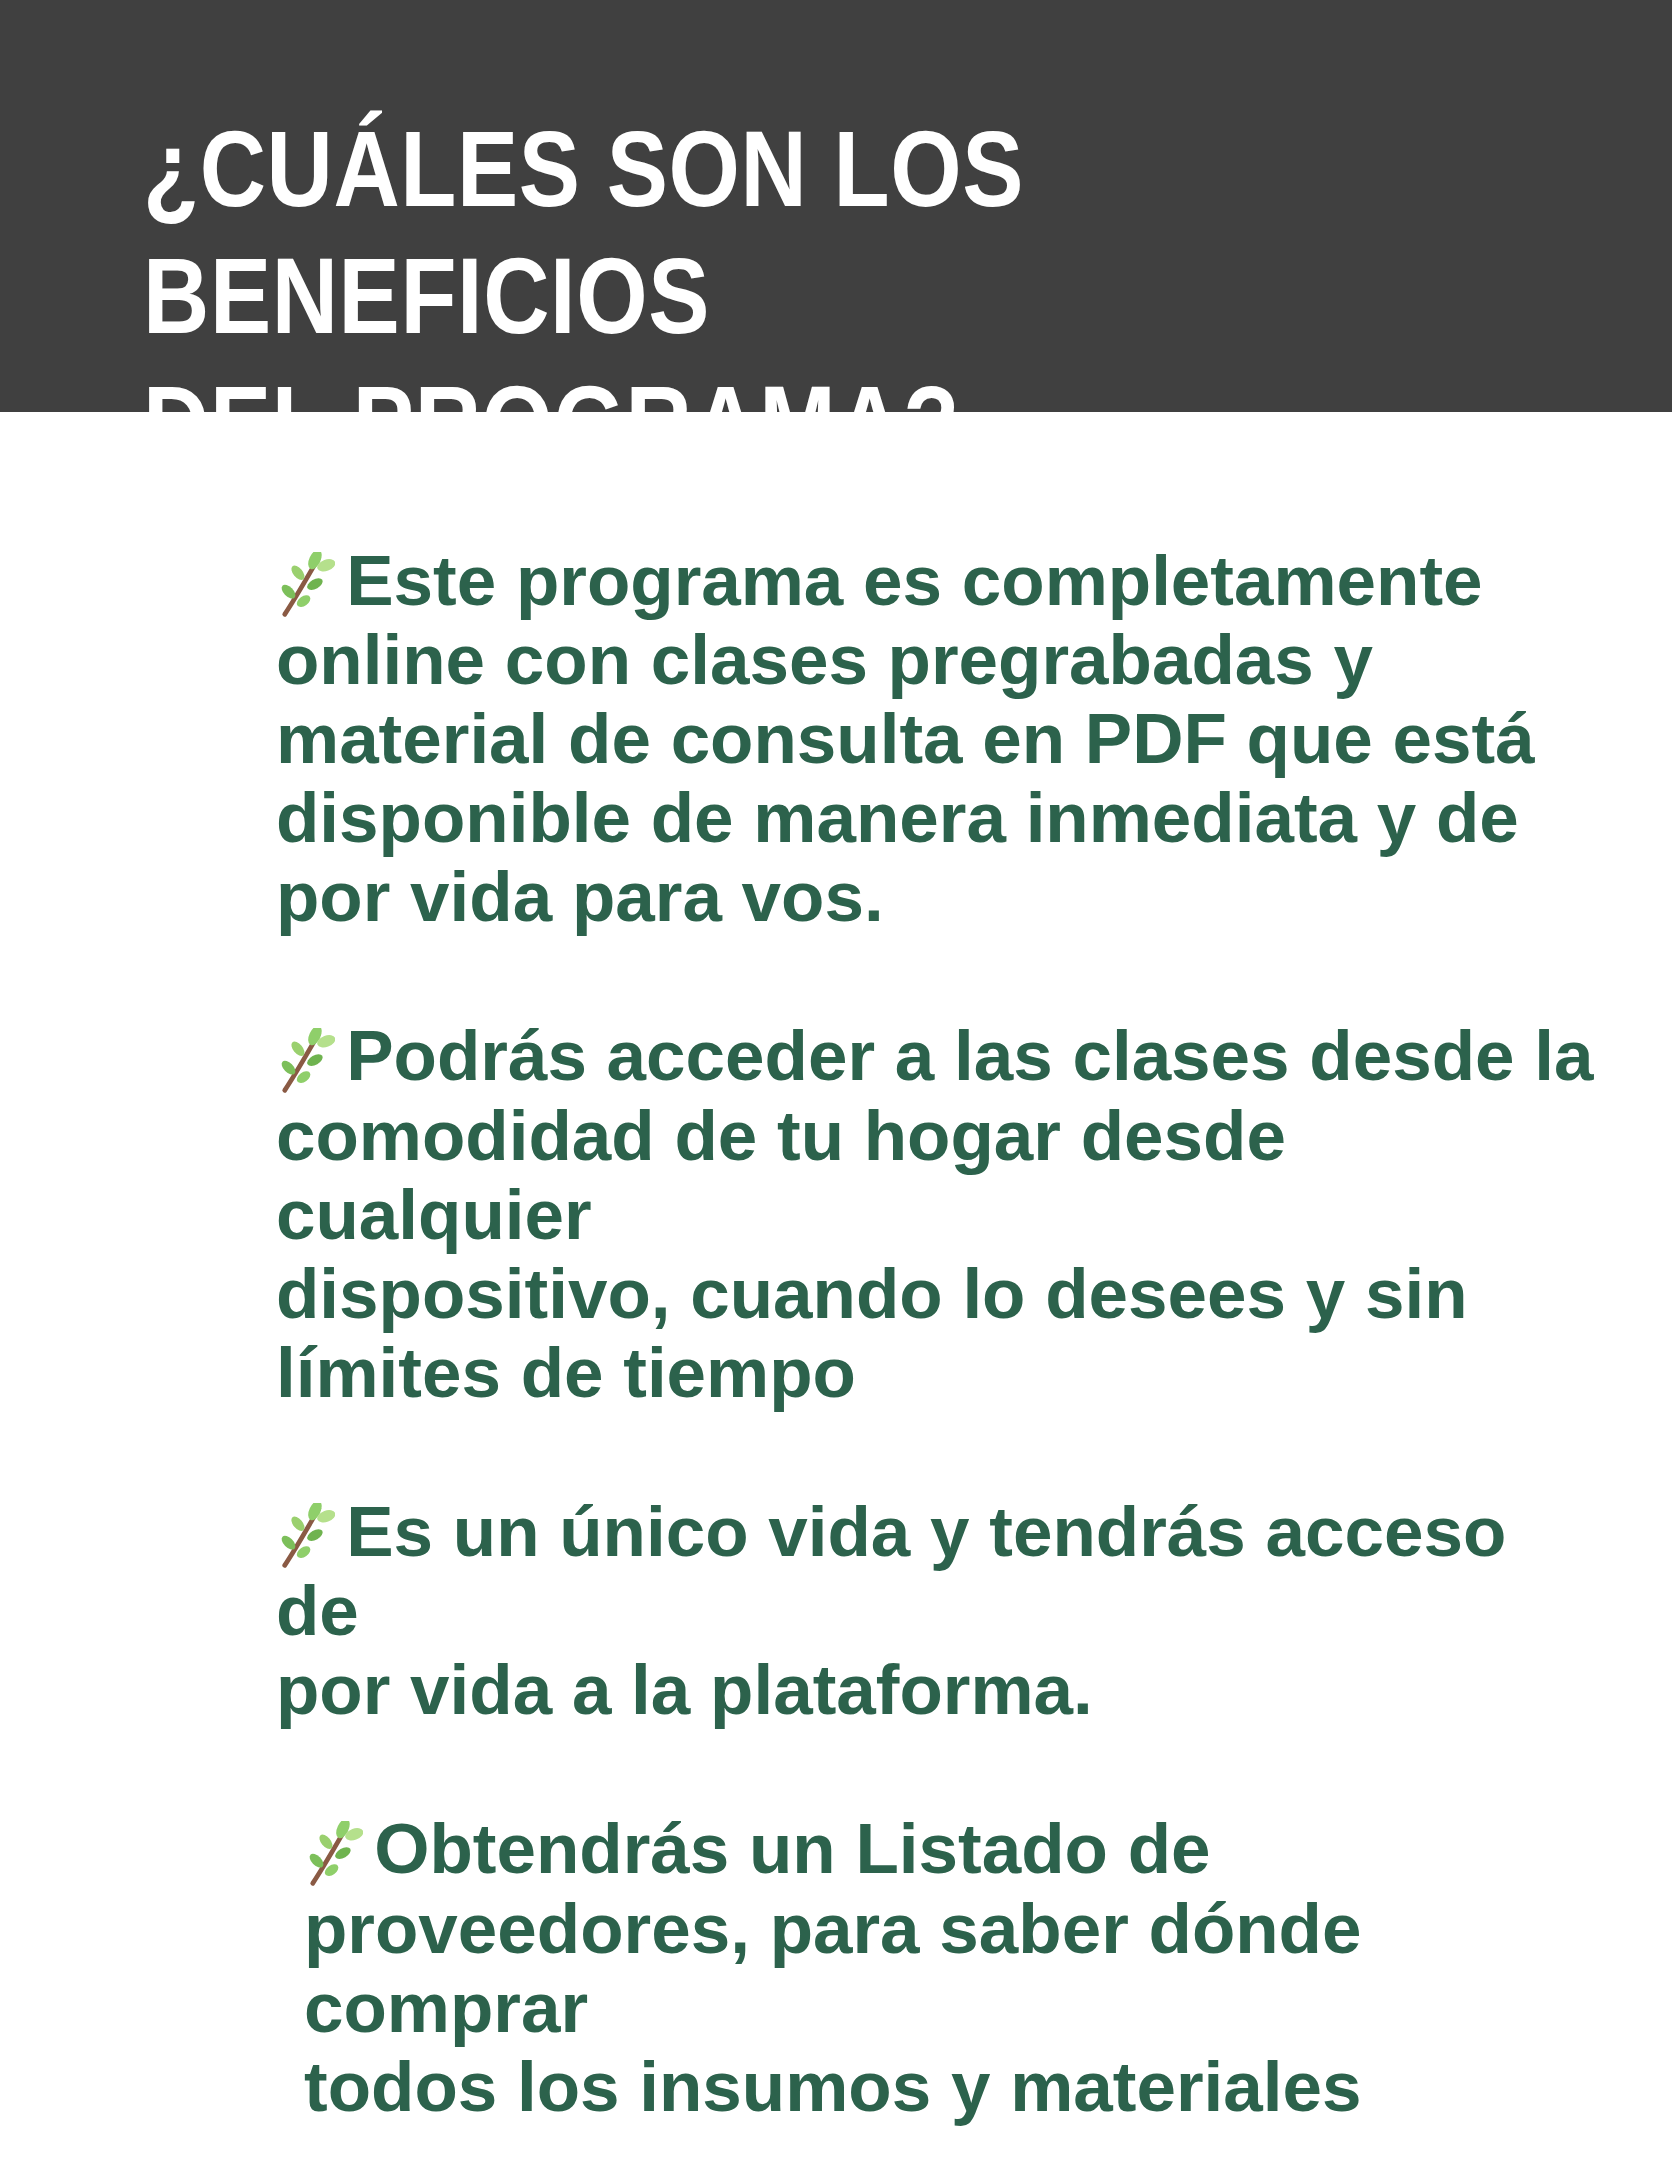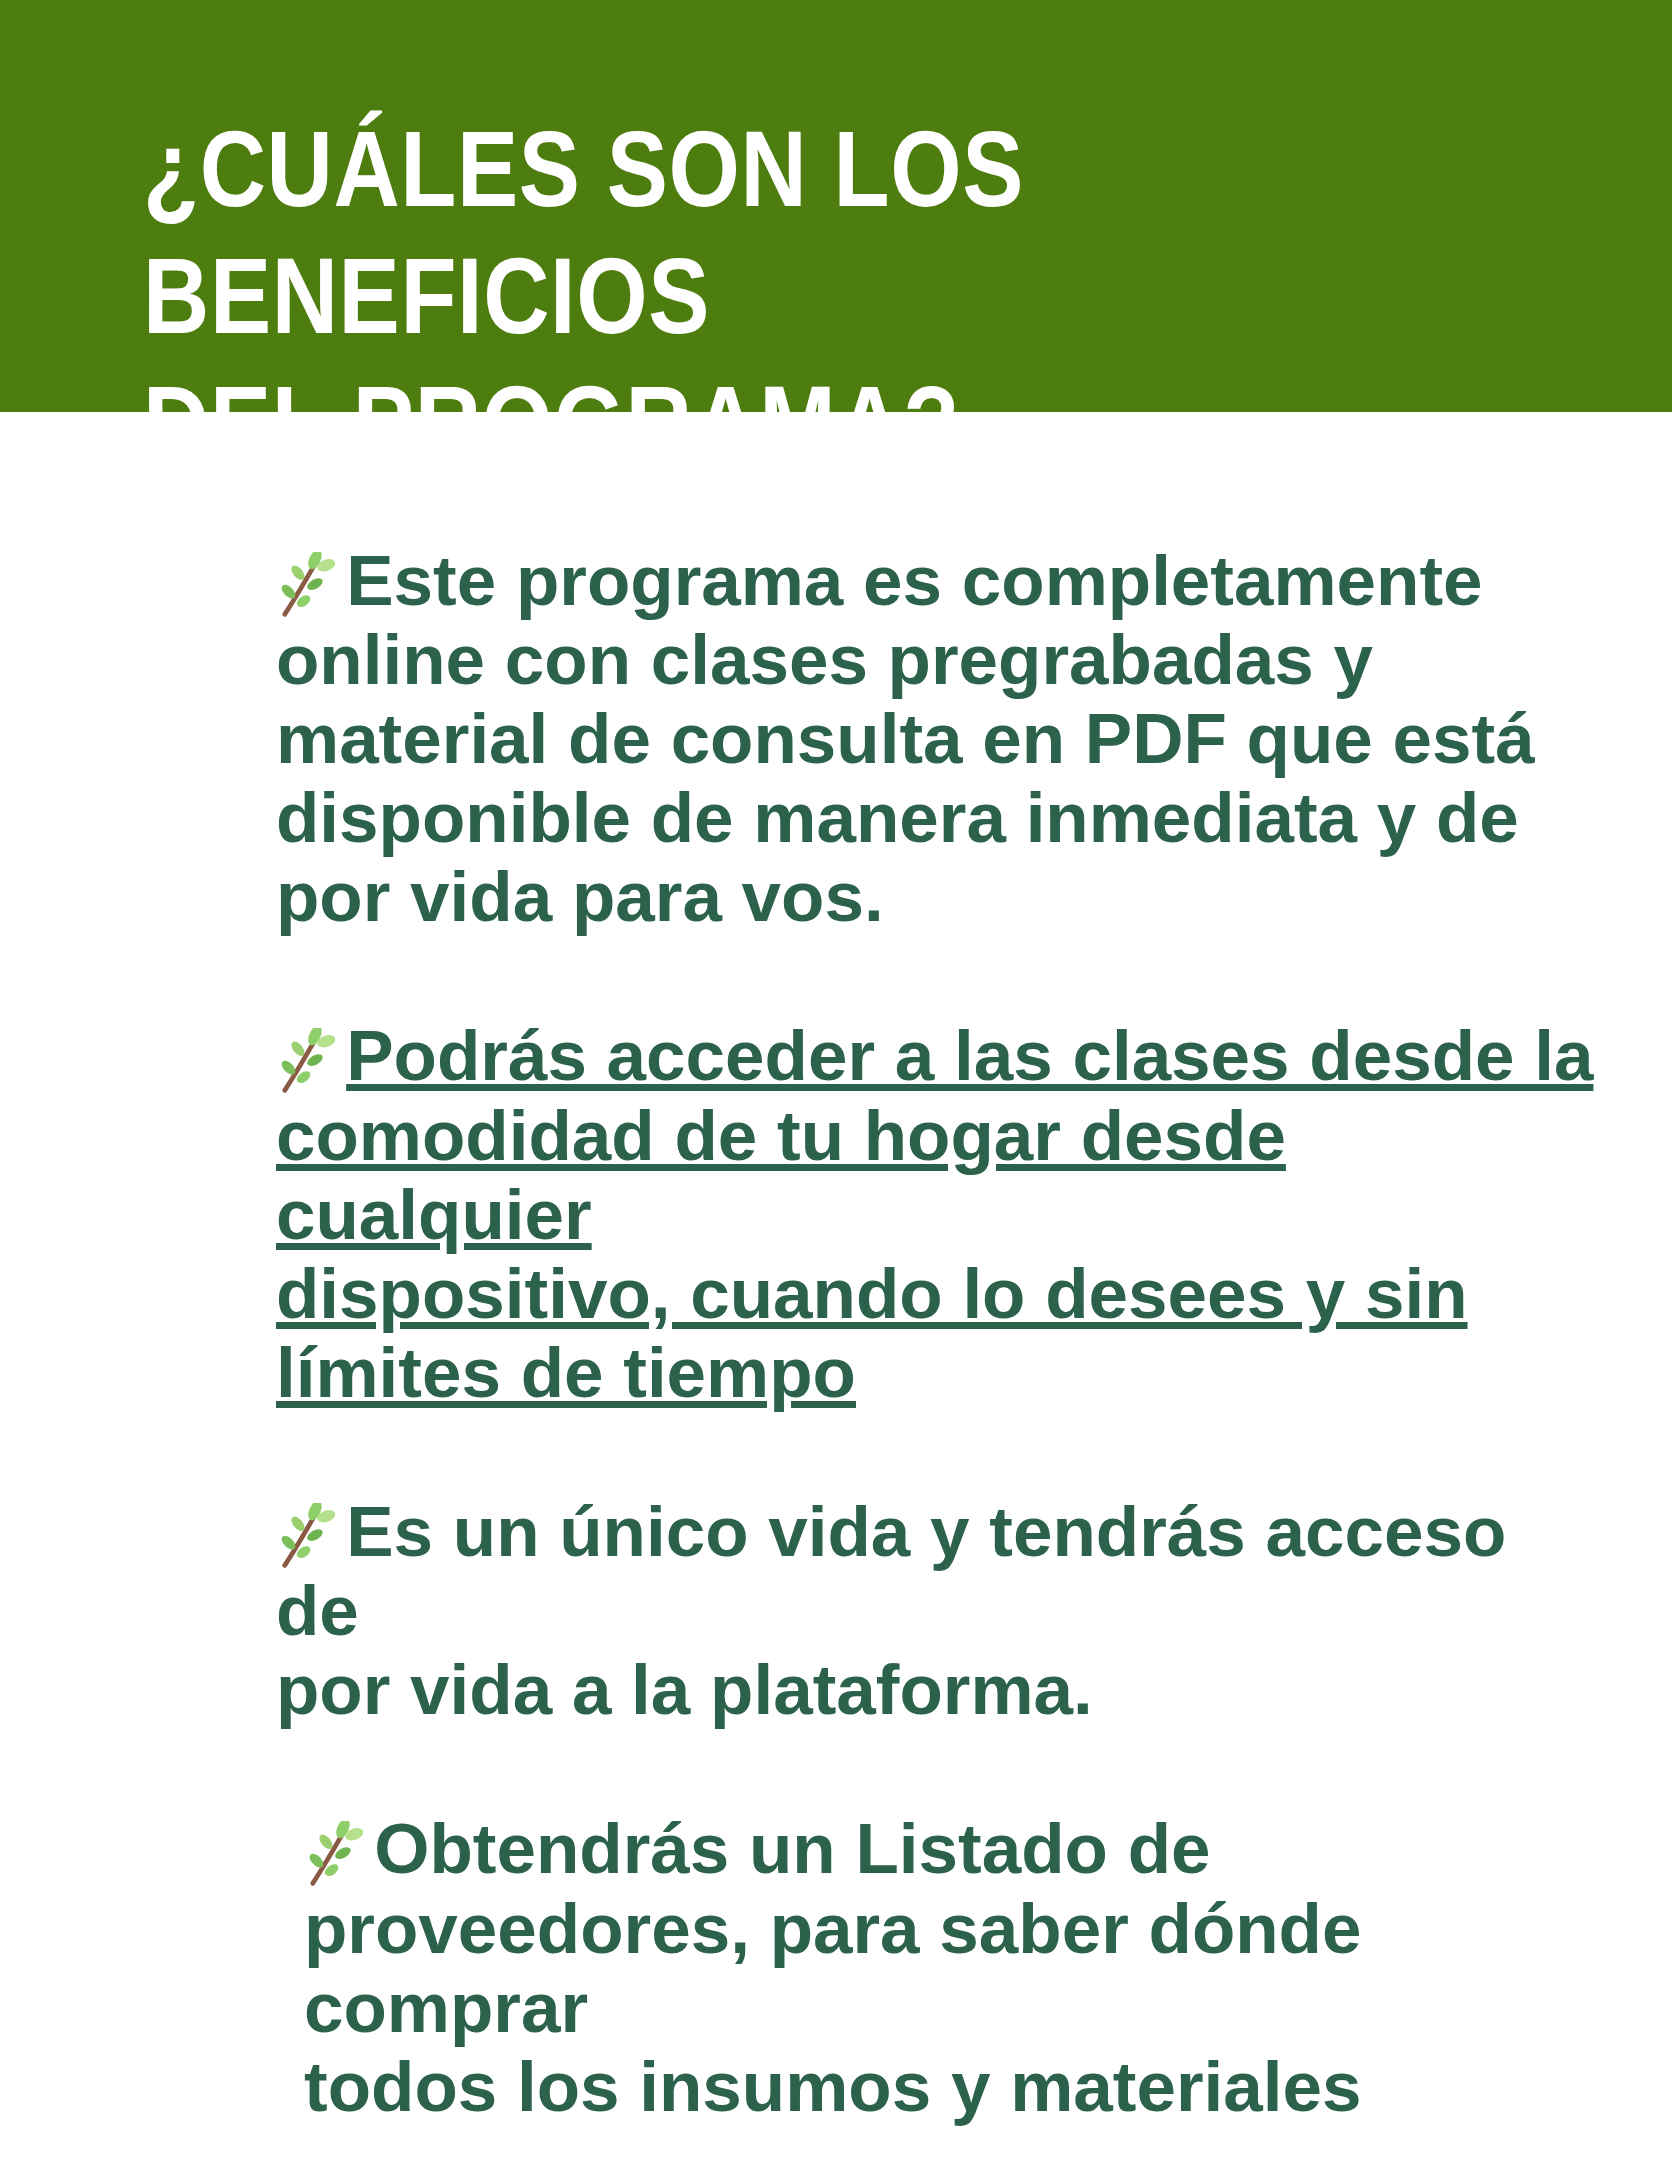--- a/index.html
+++ b/index.html
@@ -63,38 +63,38 @@
       <ellipse cx="22" cy="22" rx="5" ry="9" fill="#9ad06e" transform="rotate(-40 22 22)"></ellipse>
       <ellipse cx="40" cy="34" rx="5" ry="9" fill="#6fb34f" transform="rotate(60 40 34)"></ellipse>
       <ellipse cx="12" cy="42" rx="5" ry="9" fill="#7cbf5a" transform="rotate(-45 12 42)"></ellipse>
       <ellipse cx="28" cy="52" rx="5" ry="8" fill="#8fcf6a" transform="rotate(55 28 52)"></ellipse>
     </g>
   </defs>
 </svg>
 
 <div class="page">
 
-  <header class="banner" style="background: #4d7c0f;">
+  <header class="banner" style="background: #404040;">
     <h1 style="color: rgb(255, 255, 255);">¿CUÁLES SON LOS BENEFICIOS
 DEL PROGRAMA?</h1>
   </header>
 
   <main class="content">
 
     <div class="para" style="color: rgb(44, 98, 76);">
       <svg class="herb" viewBox="0 0 60 72">
           <use href="#sprig"></use>
         </svg><span class="txt">Este programa es completamente
 online con clases pregrabadas y
 material de consulta en PDF que está
 disponible de manera inmediata y de
 por vida para vos.</span>
     </div>
 
-    <div class="para" style="color: rgb(44, 98, 76); text-decoration: underline;">
+    <div class="para" style="color: rgb(44, 98, 76);">
       <svg class="herb" viewBox="0 0 60 72">
           <use href="#sprig"></use>
         </svg><span class="txt">Podrás acceder a las clases desde la
 comodidad de tu hogar desde cualquier
 dispositivo, cuando lo desees y sin
 límites de tiempo</span>
     </div>
 
     <div class="para" style="color: rgb(44, 98, 76);">
       <svg class="herb" viewBox="0 0 60 72">

